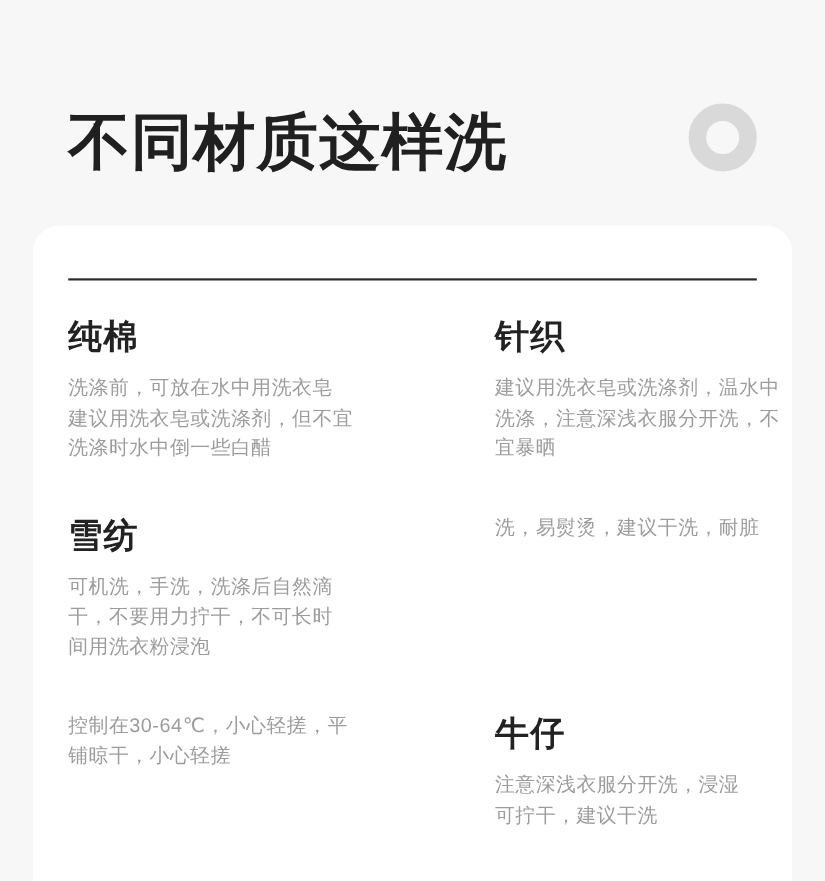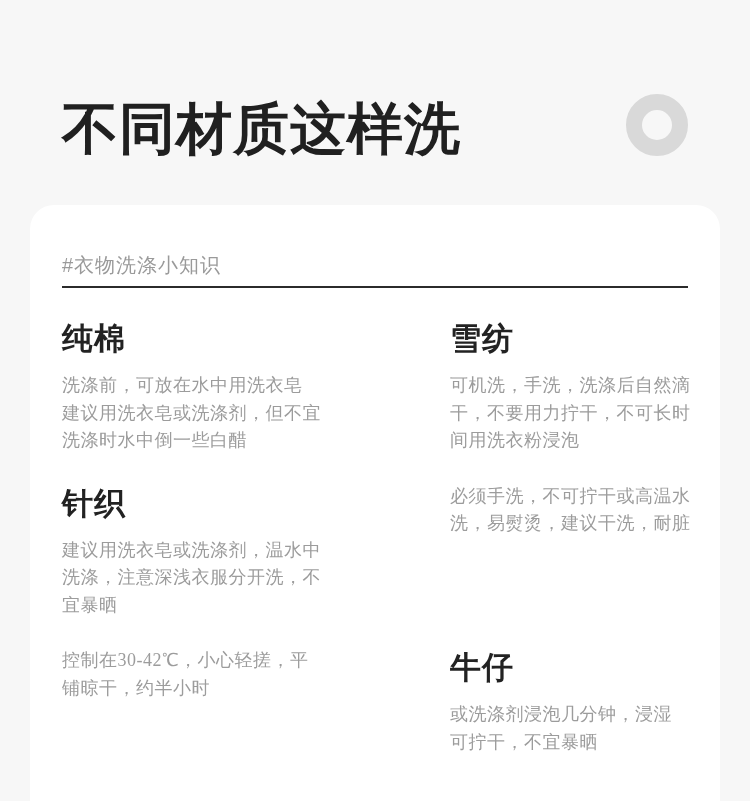--- a/index.html
+++ b/index.html
@@ -51,22 +51,21 @@
   }
   .divider {
     width: 626px;
     height: 2px;
     background: #2b2b2b;
   }
   .grid {
     margin-top: 30px;
     display: grid;
     grid-template-columns: 388px 238px;
-    row-gap: 28px;
-    font-family: Liberation Serif, serif;
+    row-gap: 44px;
   }
   .cell .section-heading {
     font-size: 31px;
     line-height: 42px;
     font-weight: 700;
     color: #222222;
     letter-spacing: 1px;
     margin-bottom: 12px;
   }
   .cell .line {
@@ -81,58 +80,56 @@
 <body>
 
 <div class="page">
 
   <header class="hero">
     <h1 class="page-title">不同材质这样洗</h1>
     <div class="ring"></div>
   </header>
 
   <section class="card">
-    <div class="tag">#衣物洗涤小知识</div>
     <div class="divider"></div>
 
     <div class="grid">
 
       <article class="cell">
         <h2 class="section-heading">纯棉</h2>
         <p class="line">洗涤前，可放在水中用洗衣皂</p>
         <p class="line">建议用洗衣皂或洗涤剂，但不宜</p>
         <p class="line">洗涤时水中倒一些白醋</p>
       </article>
 
       <article class="cell">
+        <h2 class="section-heading">针织</h2>
+        <p class="line">建议用洗衣皂或洗涤剂，温水中</p>
+        <p class="line">洗涤，注意深浅衣服分开洗，不</p>
+        <p class="line">宜暴晒</p>
+      </article>
+
+      <article class="cell">
         <h2 class="section-heading">雪纺</h2>
         <p class="line">可机洗，手洗，洗涤后自然滴</p>
         <p class="line">干，不要用力拧干，不可长时</p>
         <p class="line">间用洗衣粉浸泡</p>
       </article>
 
       <article class="cell">
-        <h2 class="section-heading">针织</h2>
-        <p class="line">建议用洗衣皂或洗涤剂，温水中</p>
-        <p class="line">洗涤，注意深浅衣服分开洗，不</p>
-        <p class="line">宜暴晒</p>
-      </article>
-
-      <article class="cell">
-        <p class="line">必须手洗，不可拧干或高温水</p>
         <p class="line">洗，易熨烫，建议干洗，耐脏</p>
       </article>
 
       <article class="cell">
-        <p class="line">控制在30-42℃，小心轻搓，平</p>
-        <p class="line">铺晾干，约半小时</p>
+        <p class="line">控制在30-64℃，小心轻搓，平</p>
+        <p class="line">铺晾干，小心轻搓</p>
       </article>
 
       <article class="cell">
         <h2 class="section-heading">牛仔</h2>
-        <p class="line">或洗涤剂浸泡几分钟，浸湿</p>
-        <p class="line">可拧干，不宜暴晒</p>
+        <p class="line">注意深浅衣服分开洗，浸湿</p>
+        <p class="line">可拧干，建议干洗</p>
       </article>
 
     </div>
   </section>
 
 </div>
 
 </body></html>

